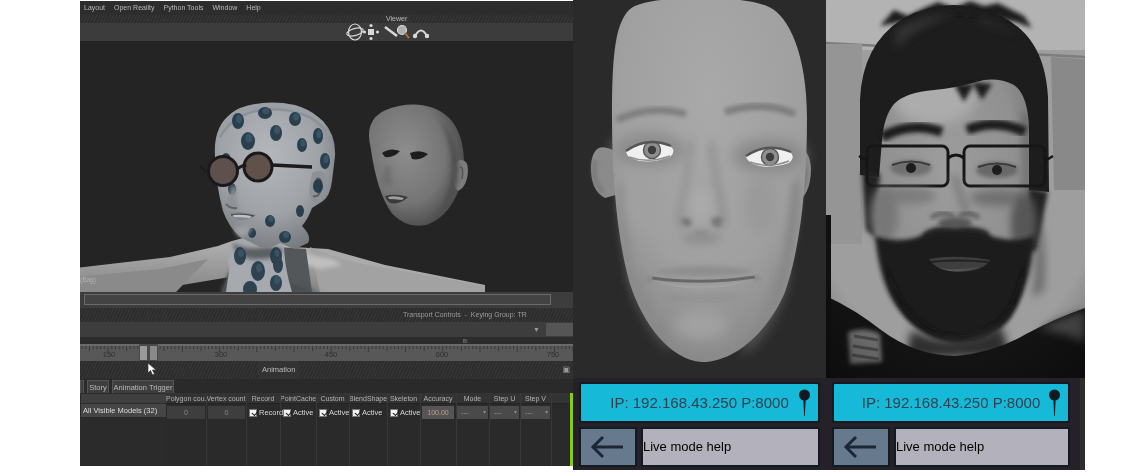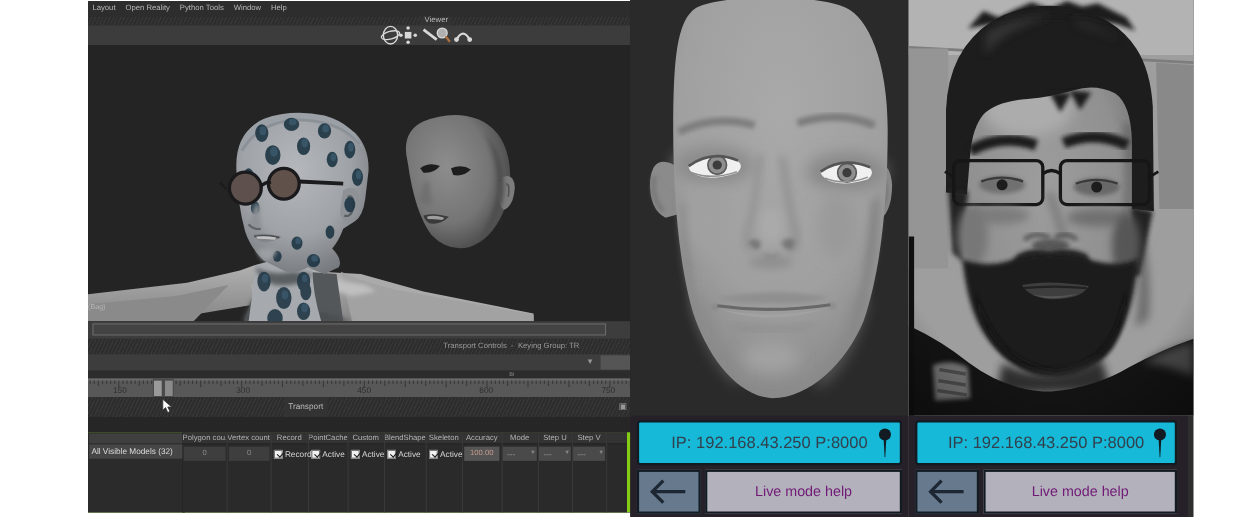--- a/index.html
+++ b/index.html
@@ -40,21 +40,21 @@
   .dd3 i{font-style:normal;float:right;margin-right:2px;color:#888;font-size:6px;}
   
   .app{top:0;height:470px;background:#2e2e2e;}
   #app1{left:563px;width:253px;}
   #app2{left:816px;width:259px;}
   .appbot{position:absolute;left:0;bottom:0;width:100%;height:92px;background:#262029;}
   .ipbar{position:absolute;left:6px;top:4px;right:6px;height:41px;background:#16b9d8;border:2px solid #131b22;border-radius:3px;color:#31414d;font-size:15px;line-height:37px;text-align:center;}
   .pin{position:absolute;right:8px;top:5px;}
   .btnrow{position:absolute;left:6px;right:6px;top:49px;height:40px;}
   .backbtn{position:absolute;left:0;top:0;width:58px;height:40px;background:#66798d;border:2px solid #131b22;color:#1c2733;}
-  .helpbtn{position:absolute;left:62px;right:0;top:0;height:40px;background:#b3b1bc;border:2px solid #131b22;color:#701a75;font-size:13px;line-height:36px;text-align:center;}
+  .helpbtn{position:absolute;left:62px;right:0;top:0;height:40px;background:#b3b1bc;border:2px solid #131b22;color:#000000;font-size:13px;line-height:36px;}
 </style>
 </head>
 <body>
 <div id="stage">
 
   <div id="mb" class="abs">
     <div id="mbmenu" class="abs"><span style="margin-left:4px">Layout</span><span>Open Reality</span><span>Python Tools</span><span>Window</span><span>Help</span></div>
     <div id="mbviewtitle" class="abs hatch">
         <b>Viewer</b>
       </div>
@@ -234,25 +234,30 @@
         </g>
         <g>
           <rect x="59" y="0" width="19" height="17" fill="#4a4a4a"></rect>
           <rect x="60" y="2" width="7" height="14" fill="#9a9a9a"></rect>
           <rect x="70" y="2" width="7" height="14" fill="#8a8a8a"></rect>
         </g>
 
       </svg>
     </div>
     <div id="navbar" class="abs hatch">
-        <b>Transport</b>
+        <b>Animation</b>
       <svg width="12" height="14" style="position:absolute;left:66px;top:1px" xmlns="http://www.w3.org/2000/svg">
           <path d="M2 1 L2 11 L4.5 8.5 L6.5 13 L8.5 12 L6.5 8 L10 8 Z" fill="#fff" stroke="#333" stroke-width="0.7"></path>
         </svg>
       <span style="position:absolute;right:4px;top:0;color:#999;font-size:8px;">▣</span>
+    </div>
+    <div id="tabs" class="abs">
+      <div class="tab" style="left:0px;width:4px;"></div>
+      <div class="tab" style="left:7px;width:22px;">Story</div>
+      <div class="tab" style="left:32px;width:62px;">Animation Trigger</div>
     </div>
     <div id="mbtable" class="abs">
       <div class="abs" style="left:0;top:0;width:88px;height:73px;background:#2b2b2b;border-right:2px solid #1a1a1a;">
         <div class="abs" style="left:1px;top:1px;width:85px;height:9px;background:#3f3f3f;"></div>
         <div class="abs" style="left:1px;top:11px;width:85px;height:13px;background:#464646;color:#dcdcdc;font-size:7.5px;line-height:13px;white-space:nowrap;">&nbsp;All Visible Models (32)</div>
       </div>
       <div id="grid" class="abs" style="left:86px;top:0;width:404px;height:73px;background:#2a2a2a;color:#b4b4b4;font-size:7px;">
 
         <div class="abs" style="left:0;top:0;width:404px;height:11px;background:#333;border-bottom:1px solid #222;"></div>
         <div class="abs ch" style="left:0px;width:40px;">Polygon cou...</div>

